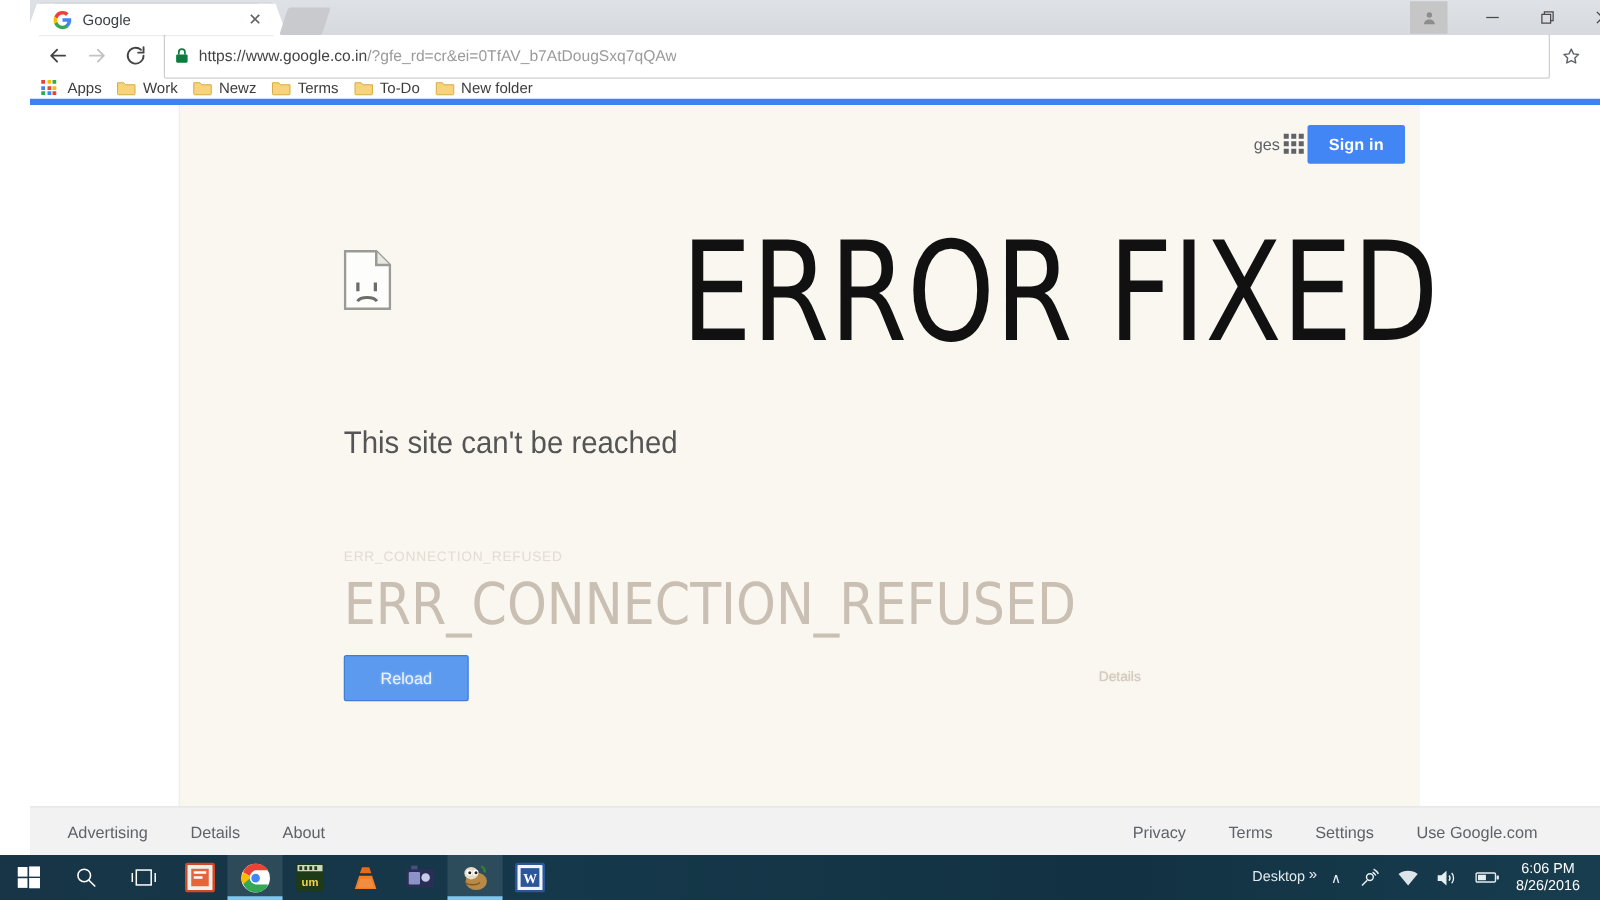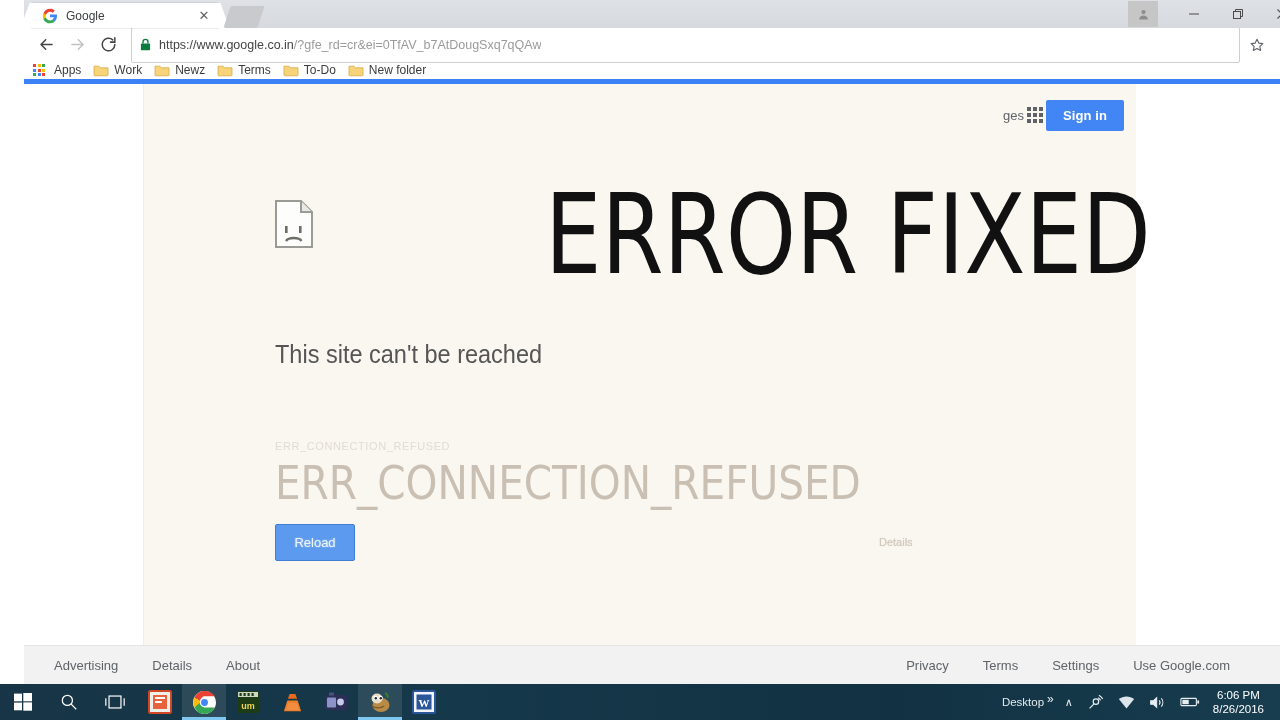--- a/index.html
+++ b/index.html
@@ -197,21 +197,21 @@
   .err-code-big {
     position: absolute; left: 0; top: 276px;
     font-family: "Liberation Sans Narrow", "DejaVu Sans Condensed", "Liberation Sans", sans-serif;
     font-size: 46px; line-height: 46px; color: #c9bfb2;
     transform: scaleX(0.98); transform-origin: left top;
     white-space: nowrap;
   }
 
   .reload-btn {
     position: absolute; left: 0px; top: 340px;
-    width: 80px; height: 37px;
+    width: 100px; height: 37px;
     background: #5b9aee;
     border: 1px solid #3f7ed4;
     border-radius: 2px;
     display: flex; align-items: center; justify-content: center;
     color: #eef3fb; font-size: 13px;
     text-shadow: 0 0 2px rgba(255,255,255,.55);
   }
   .details-link {
     position: absolute; left: 604px; top: 352px;
     font-size: 11px; color: #d3c9bd;

